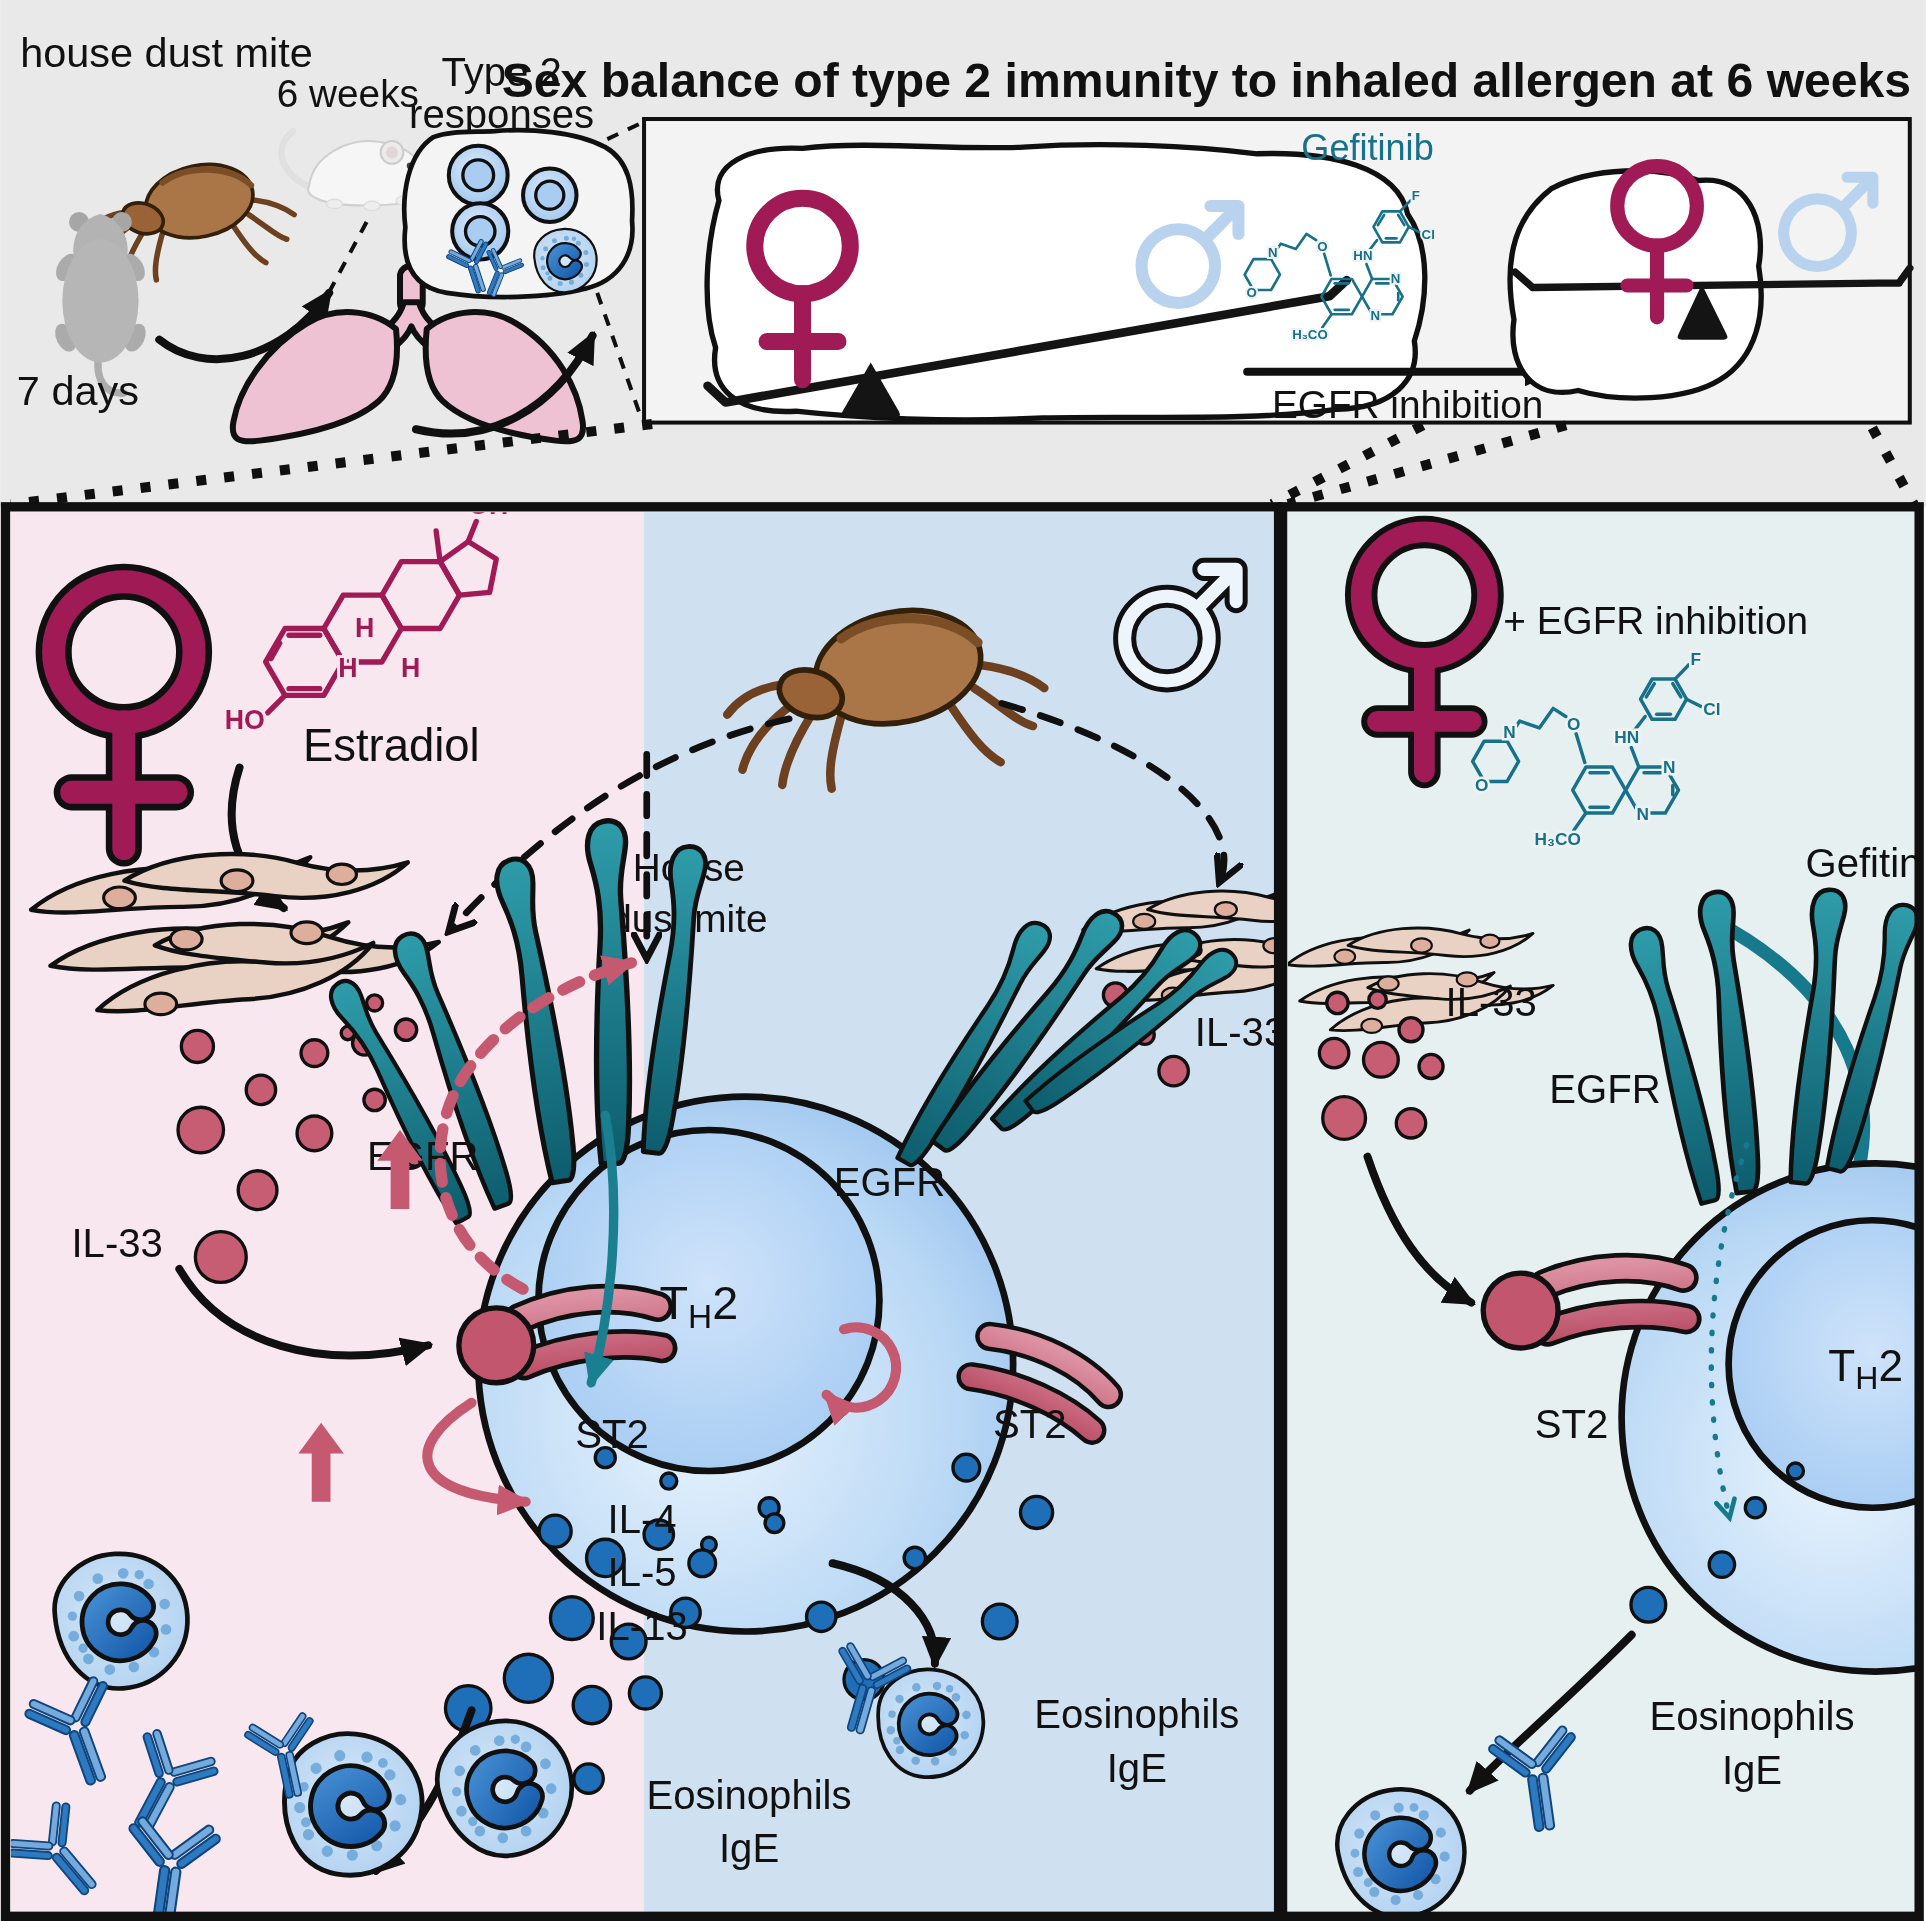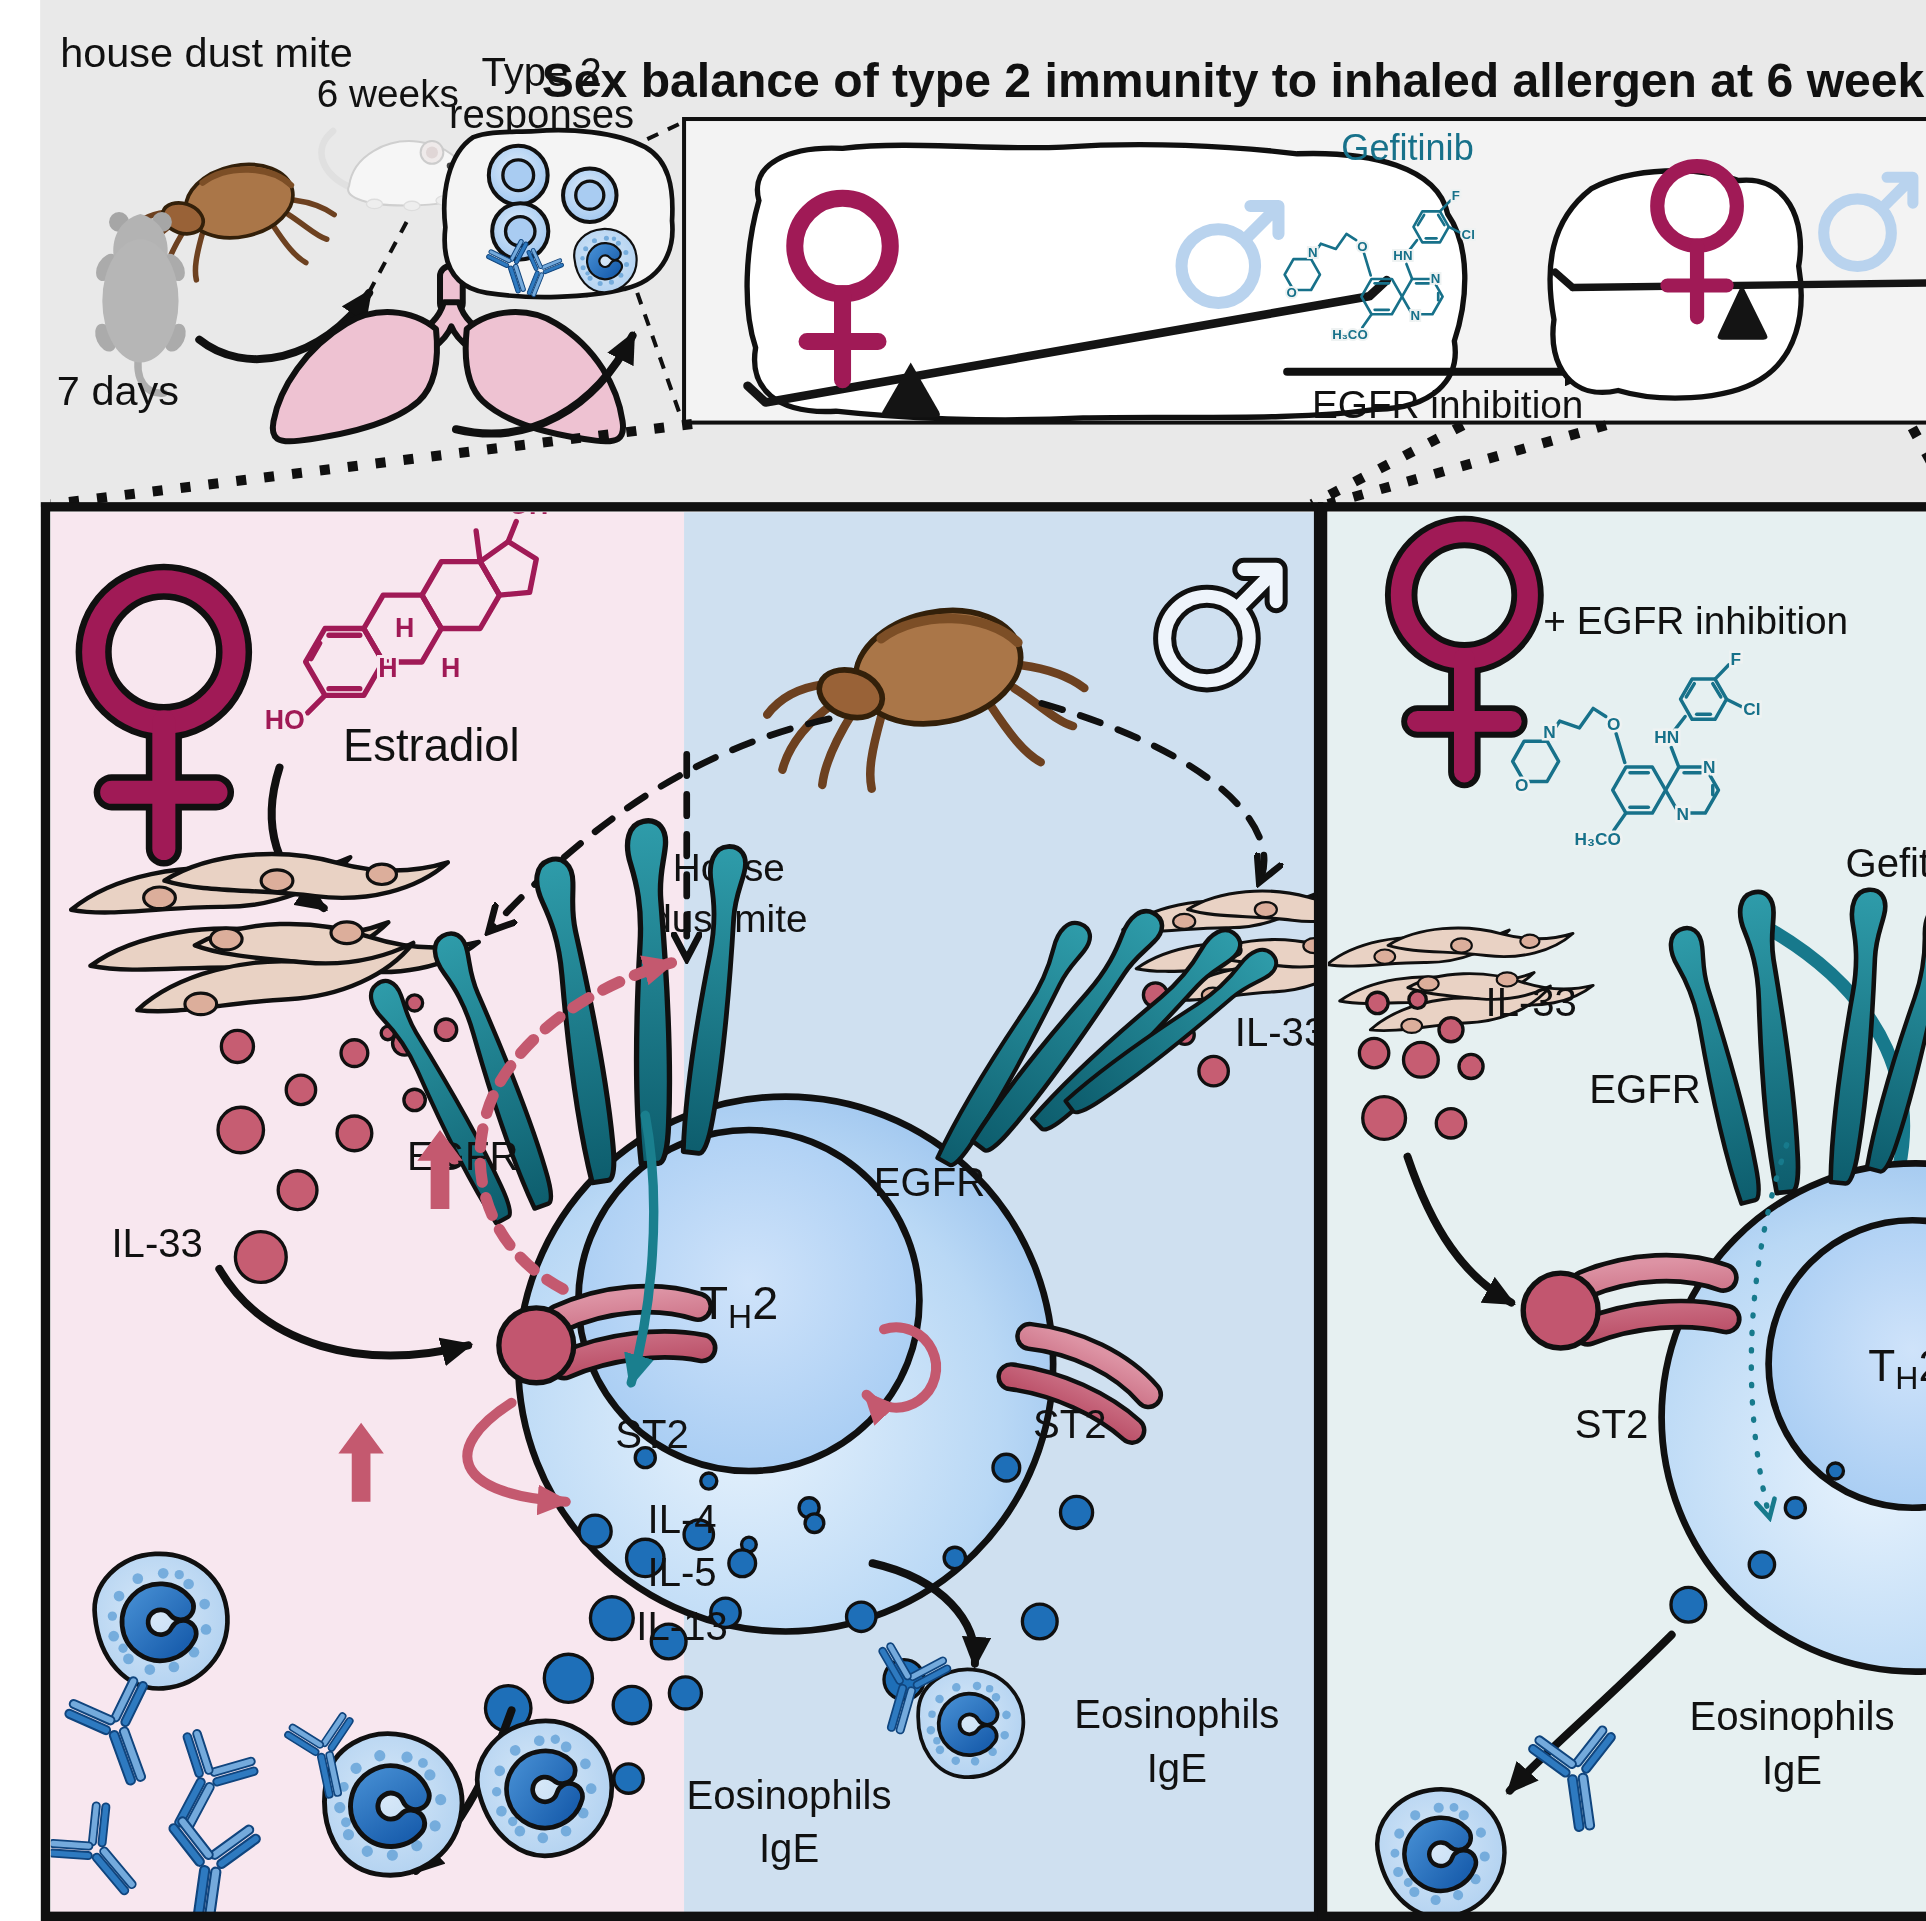--- a/index.html
+++ b/index.html
@@ -1,16 +1,16 @@
 <!DOCTYPE html>
 <html style="font-size:10.7px"><head>
 <meta charset="utf-8">
 <style>
   html,body{margin:0;padding:0;background:#ffffff;}
-  .stage{position:relative;width:1554px;height:1921px;margin-left:40px;}
+  .stage{position:relative;width:1554px;height:1921px;}
   svg{display:block}
   text{font-family:"Liberation Sans","DejaVu Sans",sans-serif;fill:#111;}
   .bold{font-weight:bold}
   .teal{fill:#17718a}
   .chem{stroke:#17718a;stroke-width:6;fill:none;stroke-linecap:round;stroke-linejoin:round}
   .chemT{font-size:30px;font-weight:bold;fill:#17718a;stroke:#eef2f2;stroke-width:9;paint-order:stroke;text-anchor:middle}
   .estr{stroke:#a01a56;stroke-width:8;fill:none;stroke-linecap:round;stroke-linejoin:round}
   .estrT{font-size:40px;font-weight:bold;fill:#a01a56;stroke:#f8e7ef;stroke-width:9;paint-order:stroke;text-anchor:middle}
   .lbl{font-size:60px;text-anchor:middle}
   .lung{fill:#eec2d2;stroke:#101010;stroke-width:9;stroke-linejoin:round}

